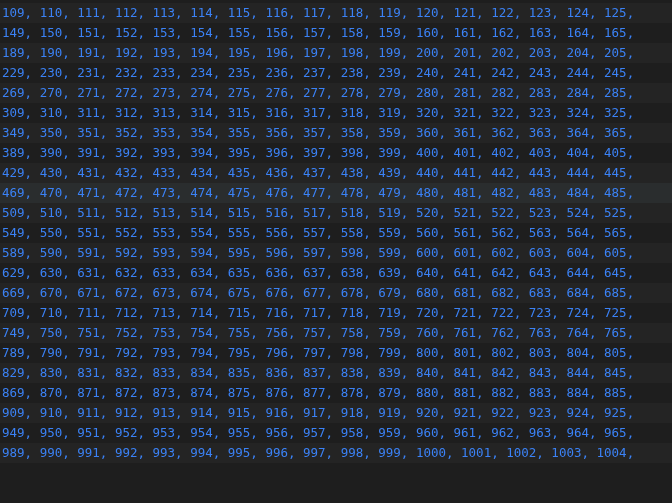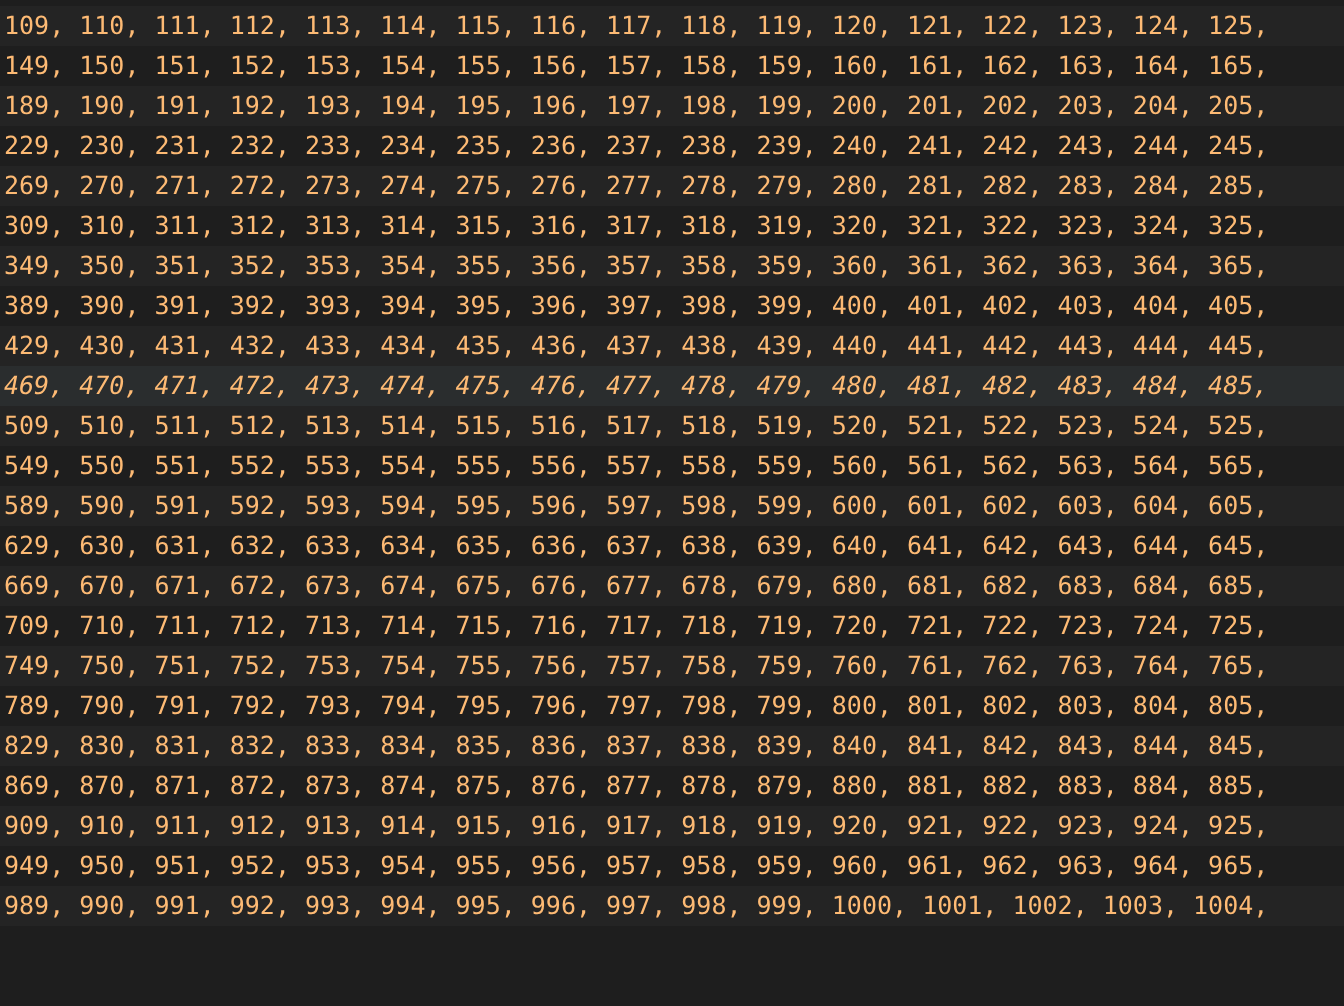--- a/index.html
+++ b/index.html
@@ -10,35 +10,34 @@
     width: 672px;
     height: 503px;
   }
   .viewport {
     width: 672px;
     height: 503px;
     background: #1e1e1e;
     font-family: Consolas, "Menlo", "DejaVu Sans Mono", monospace;
     font-size: 12.5px;
     line-height: 20px;
-    color: #fdba74;
+    color: #3b82f6;
     white-space: pre;
     overflow: hidden;
     position: relative;
     box-sizing: border-box;
     padding-top: 3px;
   }
   .row {
     height: 20px;
     padding-left: 2px;
     box-sizing: border-box;
   }
   .row-highlight {
     background: #2a2d2e;
-    font-style: italic;
   }
   .row-alt {
     background: #242424;
   }
 </style>
 </head>
 <body>
 
 <div class="viewport" id="viewport"><div class="row row-alt">109, 110, 111, 112, 113, 114, 115, 116, 117, 118, 119, 120, 121, 122, 123, 124, 125,</div><div class="row">149, 150, 151, 152, 153, 154, 155, 156, 157, 158, 159, 160, 161, 162, 163, 164, 165,</div><div class="row row-alt">189, 190, 191, 192, 193, 194, 195, 196, 197, 198, 199, 200, 201, 202, 203, 204, 205,</div><div class="row">229, 230, 231, 232, 233, 234, 235, 236, 237, 238, 239, 240, 241, 242, 243, 244, 245,</div><div class="row row-alt">269, 270, 271, 272, 273, 274, 275, 276, 277, 278, 279, 280, 281, 282, 283, 284, 285,</div><div class="row">309, 310, 311, 312, 313, 314, 315, 316, 317, 318, 319, 320, 321, 322, 323, 324, 325,</div><div class="row row-alt">349, 350, 351, 352, 353, 354, 355, 356, 357, 358, 359, 360, 361, 362, 363, 364, 365,</div><div class="row">389, 390, 391, 392, 393, 394, 395, 396, 397, 398, 399, 400, 401, 402, 403, 404, 405,</div><div class="row row-alt">429, 430, 431, 432, 433, 434, 435, 436, 437, 438, 439, 440, 441, 442, 443, 444, 445,</div><div class="row row-highlight">469, 470, 471, 472, 473, 474, 475, 476, 477, 478, 479, 480, 481, 482, 483, 484, 485,</div><div class="row row-alt">509, 510, 511, 512, 513, 514, 515, 516, 517, 518, 519, 520, 521, 522, 523, 524, 525,</div><div class="row">549, 550, 551, 552, 553, 554, 555, 556, 557, 558, 559, 560, 561, 562, 563, 564, 565,</div><div class="row row-alt">589, 590, 591, 592, 593, 594, 595, 596, 597, 598, 599, 600, 601, 602, 603, 604, 605,</div><div class="row">629, 630, 631, 632, 633, 634, 635, 636, 637, 638, 639, 640, 641, 642, 643, 644, 645,</div><div class="row row-alt">669, 670, 671, 672, 673, 674, 675, 676, 677, 678, 679, 680, 681, 682, 683, 684, 685,</div><div class="row">709, 710, 711, 712, 713, 714, 715, 716, 717, 718, 719, 720, 721, 722, 723, 724, 725,</div><div class="row row-alt">749, 750, 751, 752, 753, 754, 755, 756, 757, 758, 759, 760, 761, 762, 763, 764, 765,</div><div class="row">789, 790, 791, 792, 793, 794, 795, 796, 797, 798, 799, 800, 801, 802, 803, 804, 805,</div><div class="row row-alt">829, 830, 831, 832, 833, 834, 835, 836, 837, 838, 839, 840, 841, 842, 843, 844, 845,</div><div class="row">869, 870, 871, 872, 873, 874, 875, 876, 877, 878, 879, 880, 881, 882, 883, 884, 885,</div><div class="row row-alt">909, 910, 911, 912, 913, 914, 915, 916, 917, 918, 919, 920, 921, 922, 923, 924, 925,</div><div class="row">949, 950, 951, 952, 953, 954, 955, 956, 957, 958, 959, 960, 961, 962, 963, 964, 965,</div><div class="row row-alt">989, 990, 991, 992, 993, 994, 995, 996, 997, 998, 999, 1000, 1001, 1002, 1003, 1004,</div></div>
 

